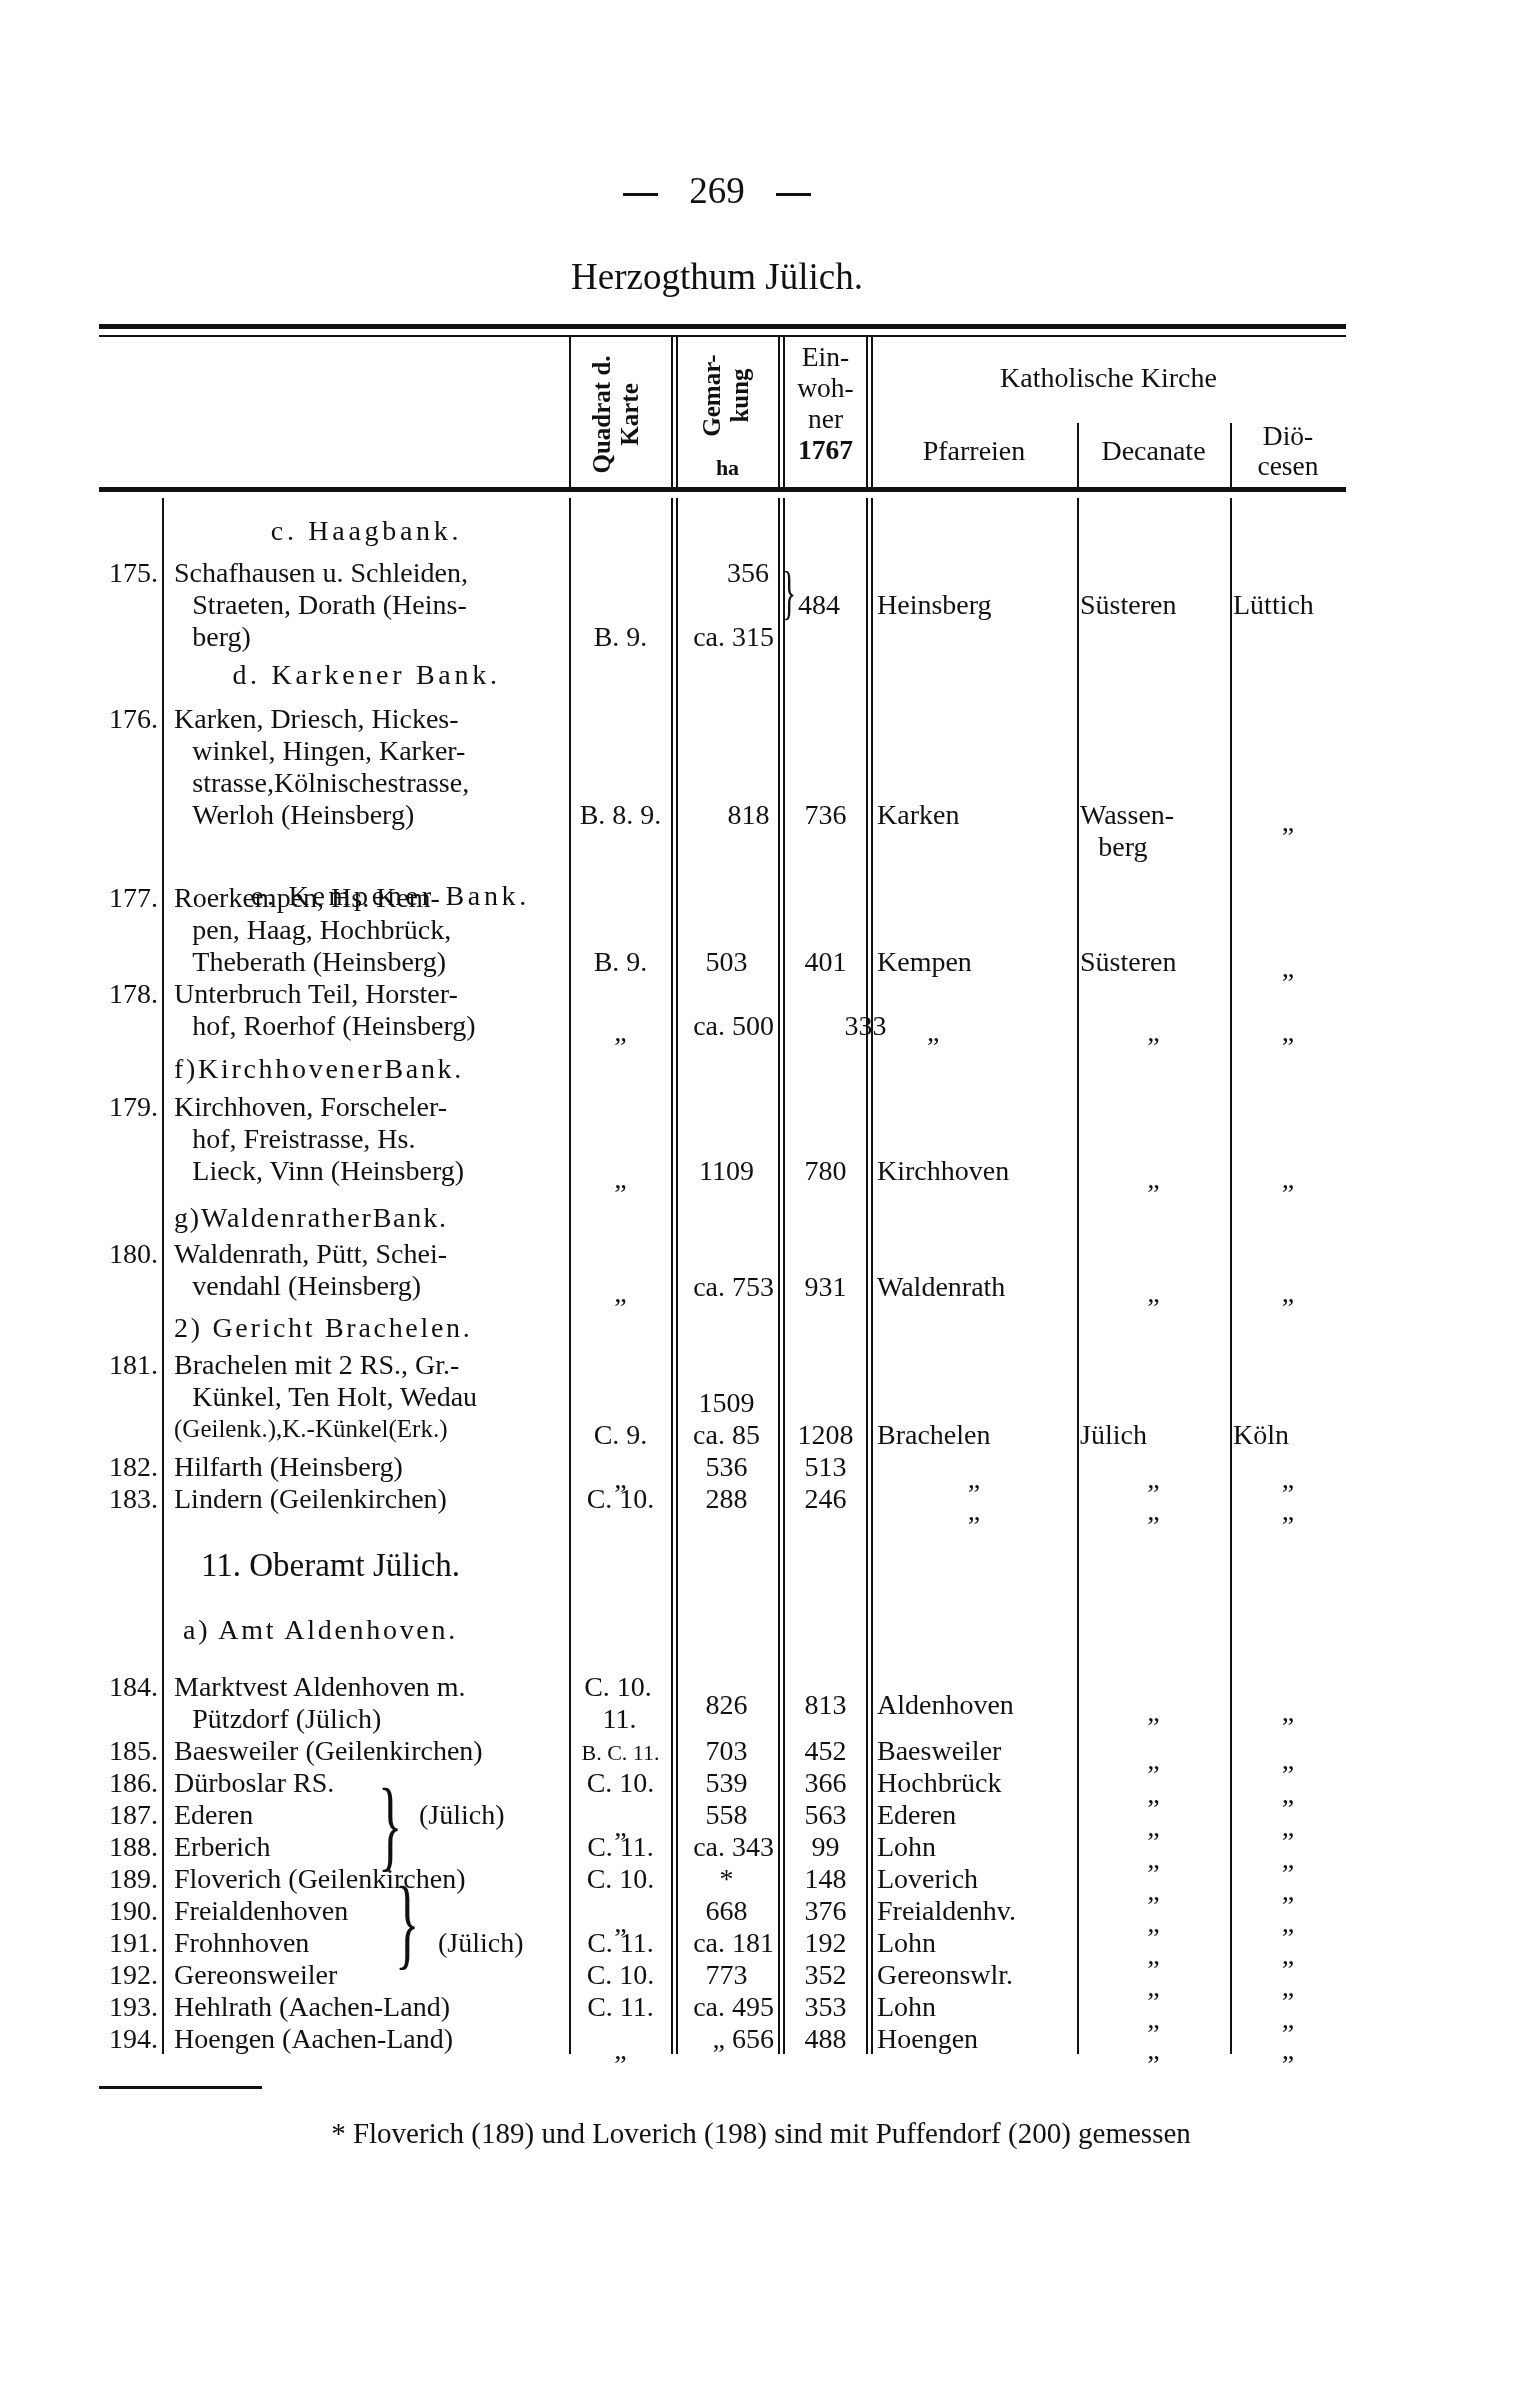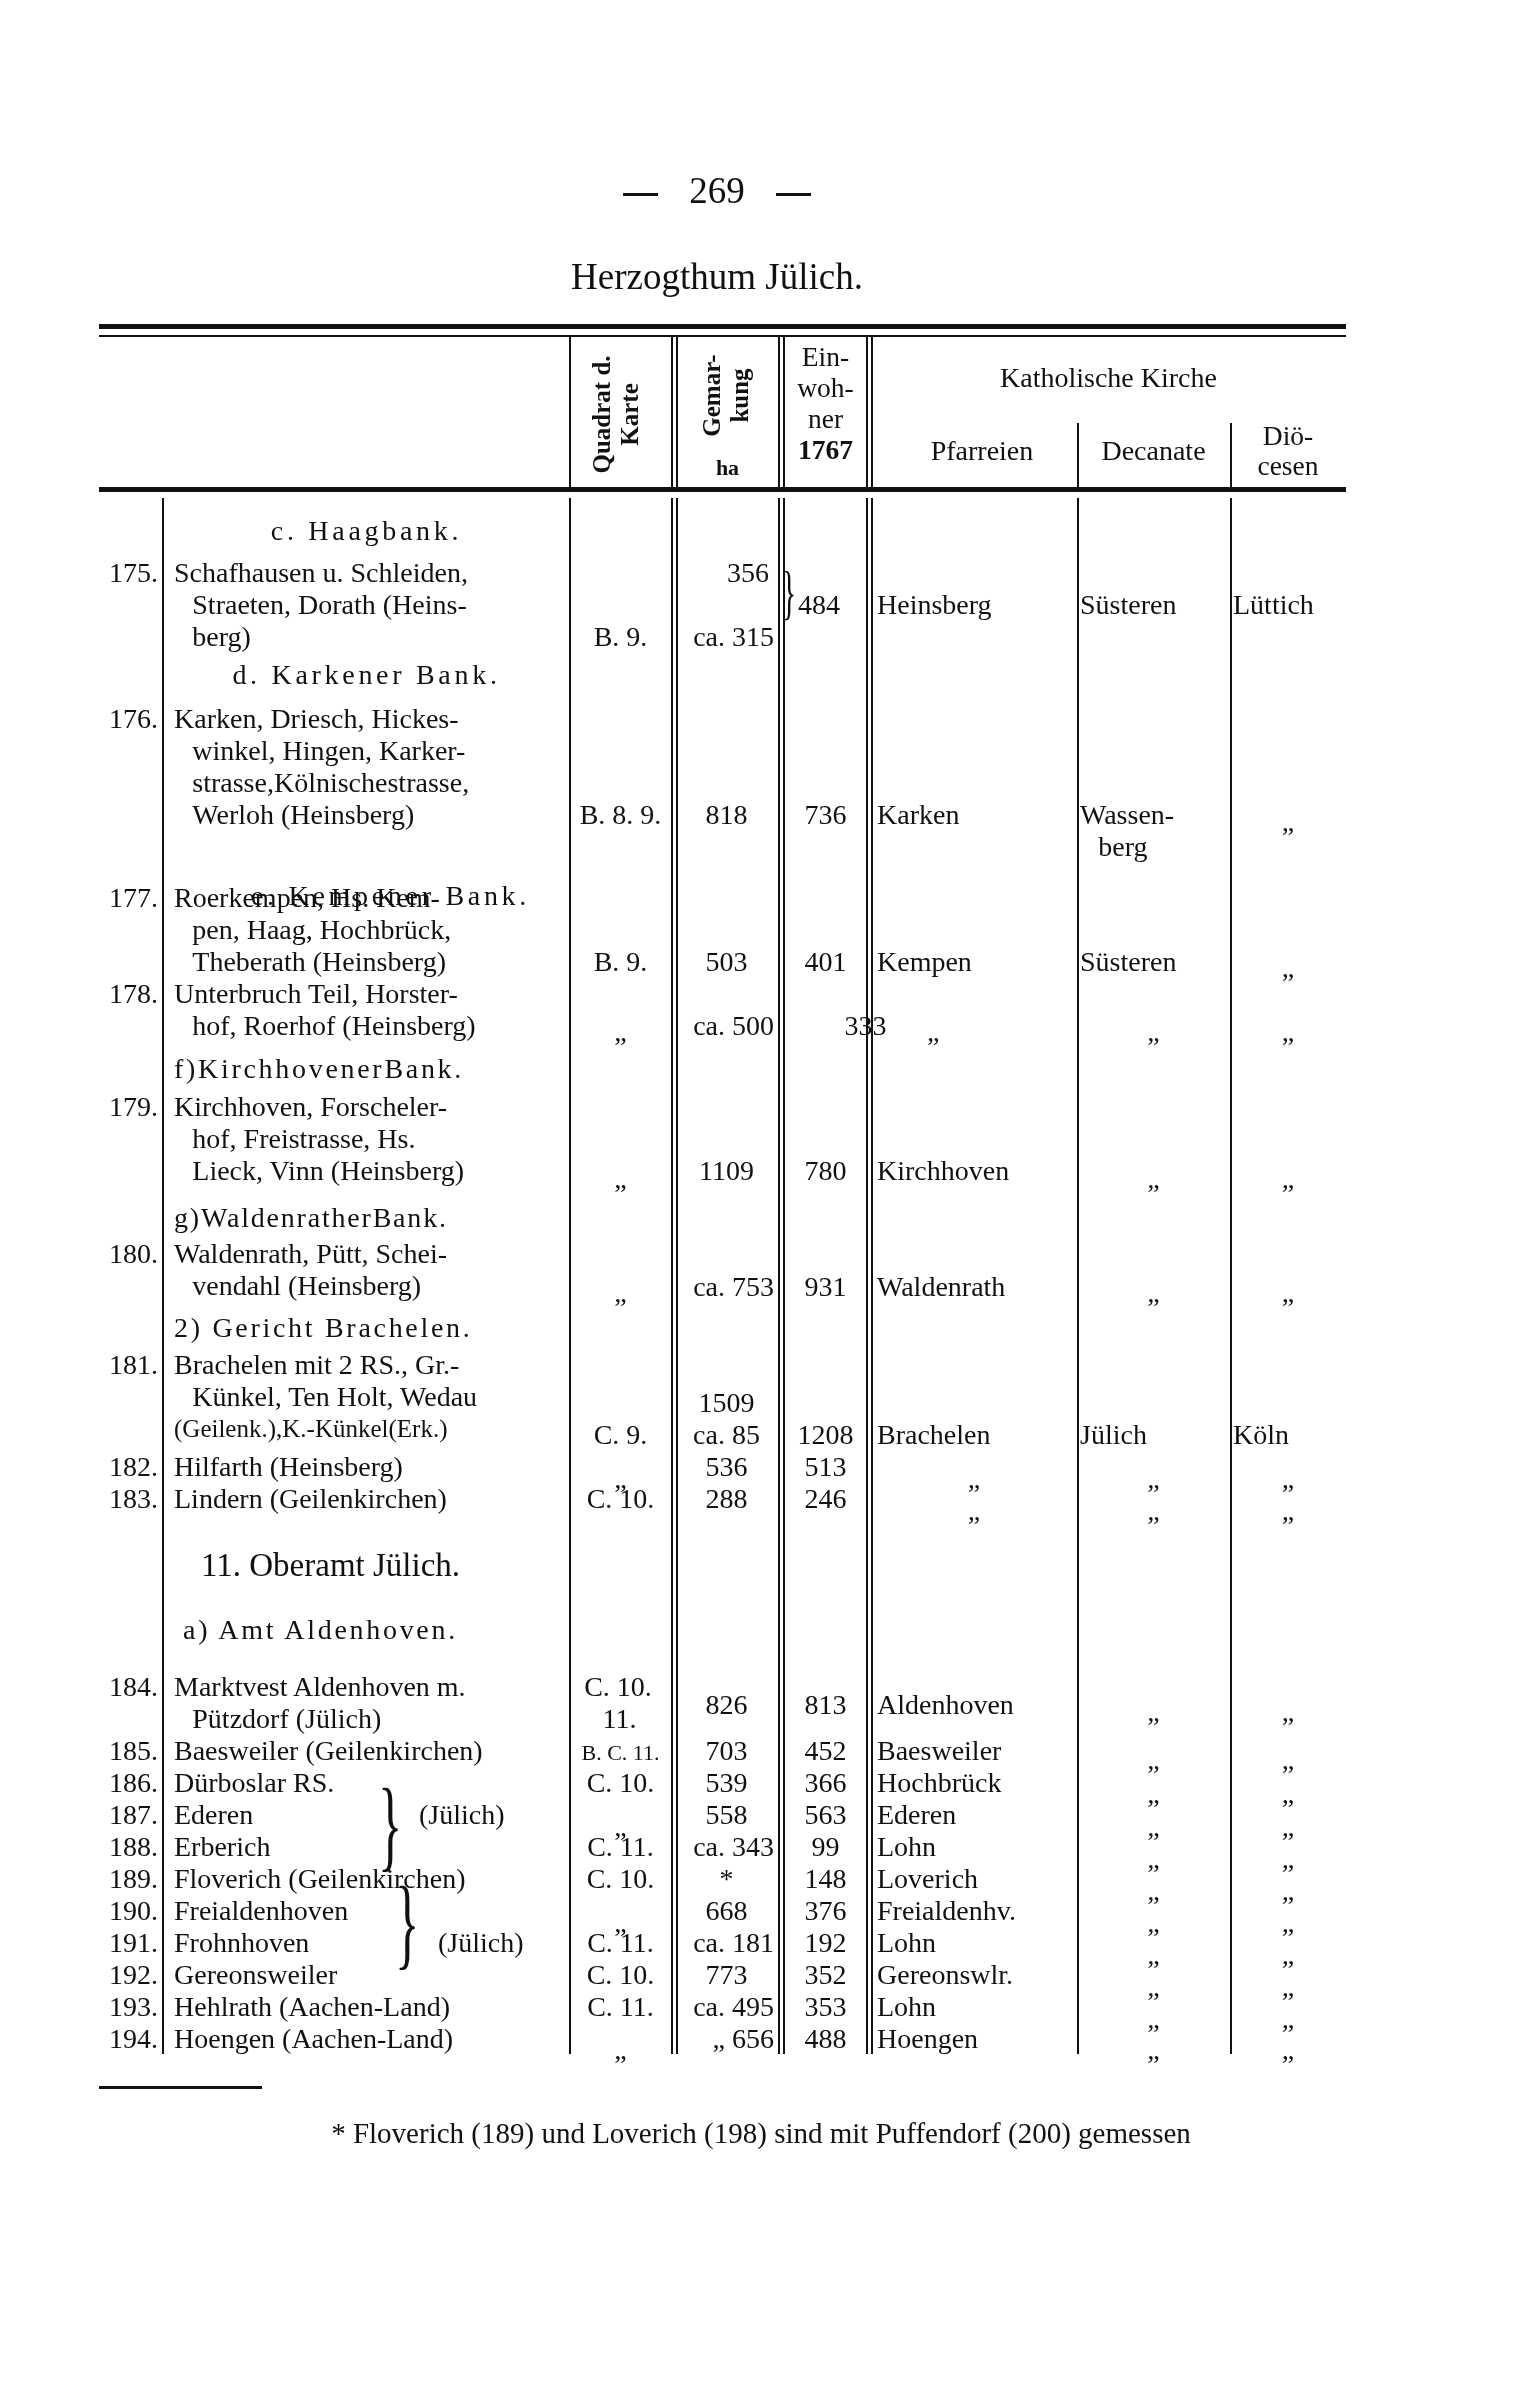--- a/index.html
+++ b/index.html
@@ -44,21 +44,21 @@
 <div class="rot" style="left:549px;top:385px;width:137px;height:59px;white-space:normal;font-size:25px;line-height:27.5px;">Quadrat d. Karte</div>
 <div class="rot" style="left:677px;top:366px;width:101px;height:59px;white-space:normal;font-size:25px;line-height:27.5px;">Gemar-kung</div>
 <div class="th" style="left:677px;top:452px;width:101px;font-size:22px;font-weight:bold;">ha</div>
 <div class="th" style="left:785px;top:341px;width:81px;">
   <div>Ein-</div>
   <div>woh-</div>
   <div>ner</div>
   <div style="font-weight:bold;">1767</div>
 </div>
 <div class="th" style="left:872px;top:362px;width:473px;font-size:28px;">Katholische Kirche</div>
-<div class="th" style="left:872px;top:435px;width:204px;font-size:28px;padding-left:8px;">Pfarreien</div>
+<div class="th" style="left:872px;top:435px;width:204px;font-size:28px;">Pfarreien</div>
 <div class="th" style="left:1078px;top:435px;width:151px;font-size:28px;">Decanate</div>
 <div class="th" style="left:1231px;top:421px;width:114px;font-size:27.5px;line-height:30px;">
   <div>Diö-</div>
   <div>cesen</div>
 </div>
 
 <div class="vline" style="left:162px;top:498px;height:1556px;"></div>
 <div class="vline" style="left:569px;top:498px;height:1556px;"></div>
 <div class="vline" style="left:671px;top:498px;height:1556px;"></div>
 <div class="vline" style="left:676px;top:498px;height:1556px;"></div>
@@ -94,21 +94,21 @@
 <div class="cell" style="left:1233px;top:589px;">Lüttich</div>
 
 <div class="cell r" style="left:92px;top:703px;width:66px;">176.</div>
 <div class="cell" style="left:174px;top:703px;">
   <div>Karken, Driesch, Hickes-</div>
   <div style="padding-left:18.3px;">winkel, Hingen, Karker-</div>
   <div style="padding-left:18.3px;">strasse,Kölnischestrasse,</div>
   <div style="padding-left:18.3px;">Werloh (Heinsberg)</div>
 </div>
 <div class="cell c" style="left:571px;top:799px;width:99px;">B. 8. 9.</div>
-<div class="cell c" style="left:677px;top:799px;width:99px;">818</div>
+<div class="cell c" style="left:699px;top:799px;width:99px;">818</div>
 <div class="cell c" style="left:785px;top:799px;width:81px;">736</div>
 <div class="cell" style="left:877px;top:799px;">Karken</div>
 <div class="cell" style="left:1080px;top:799px;">
   <div>Wassen-</div>
   <div style="padding-left:18.3px;">berg</div>
 </div>
 <div class="cell c" style="left:1231px;top:806px;width:114px;">„</div>
 
 <div class="cell r" style="left:92px;top:882px;width:66px;">177.</div>
 <div class="cell" style="left:174px;top:882px;">

